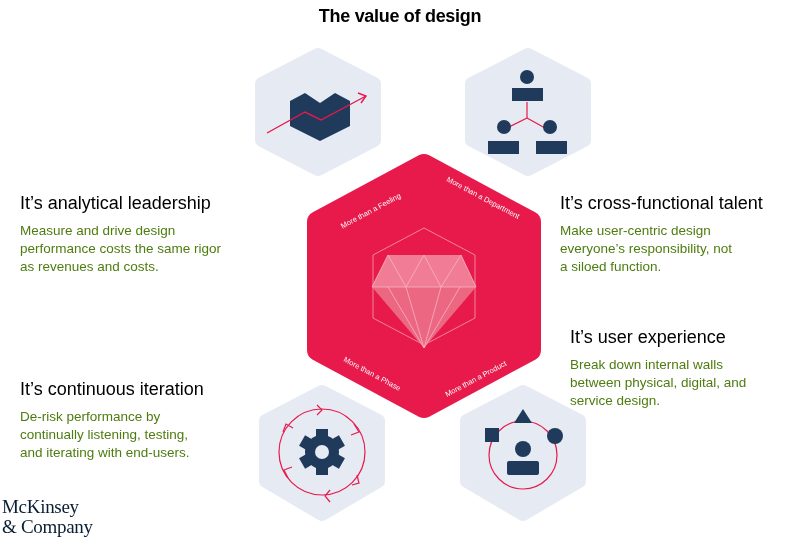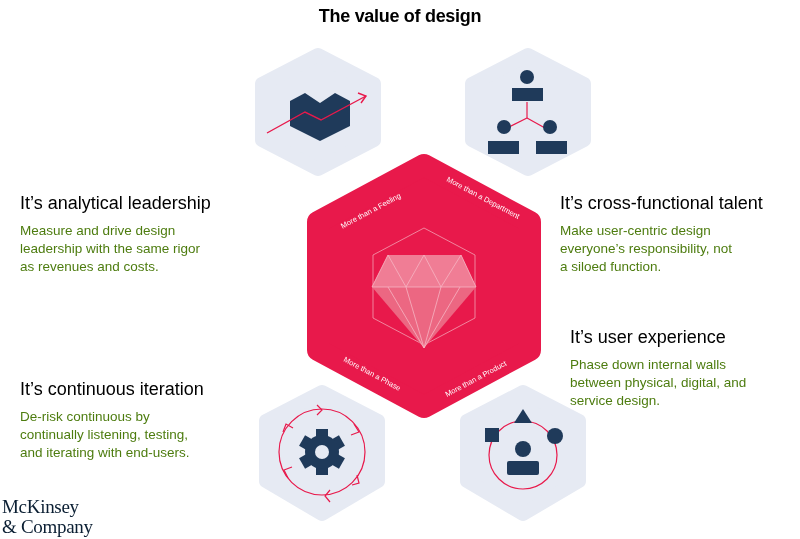--- a/index.html
+++ b/index.html
@@ -94,47 +94,47 @@
     <text transform="translate(482,200) rotate(28)" text-anchor="middle">More than a Department</text>
     <text transform="translate(371,376) rotate(28)" text-anchor="middle">More than a Phase</text>
     <text transform="translate(477,381) rotate(-28)" text-anchor="middle">More than a Product</text>
   </g>
 </svg>
 
 <div class="block" style="left:20px; top:192px; width:255px;">
   <h2>It’s analytical leadership</h2>
   <p>
     <span>Measure and drive design</span><br>
-    <span>leadership with the same rigor</span><br>
+    <span>performance costs the same rigor</span><br>
     <span>as revenues and costs.</span>
   </p>
 </div>
 
 <div class="block" style="left:560px; top:192px; width:250px;">
   <h2>It’s cross-functional talent</h2>
   <p>
     <span>Make user-centric design</span><br>
     <span>everyone’s responsibility, not</span><br>
     <span>a siloed function.</span>
   </p>
 </div>
 
 <div class="block" style="left:20px; top:334px; width:255px;margin-top:44px;">
   <h2>It’s continuous iteration</h2>
   <p>
-    <span>De-risk continuous by</span><br>
+    <span>De-risk performance by</span><br>
     <span>continually listening, testing,</span><br>
     <span>and iterating with end-users.</span>
   </p>
 </div>
 
 <div class="block" style="left:570px; top:326px; width:250px;">
   <h2>It’s user experience</h2>
   <p>
-    <span>Phase down internal walls</span><br>
+    <span>Break down internal walls</span><br>
     <span>between physical, digital, and</span><br>
     <span>service design.</span>
   </p>
 </div>
 
 <div class="logo">
   <div>McKinsey</div>
   <div class="l2">&amp; Company</div>
 </div>
 

